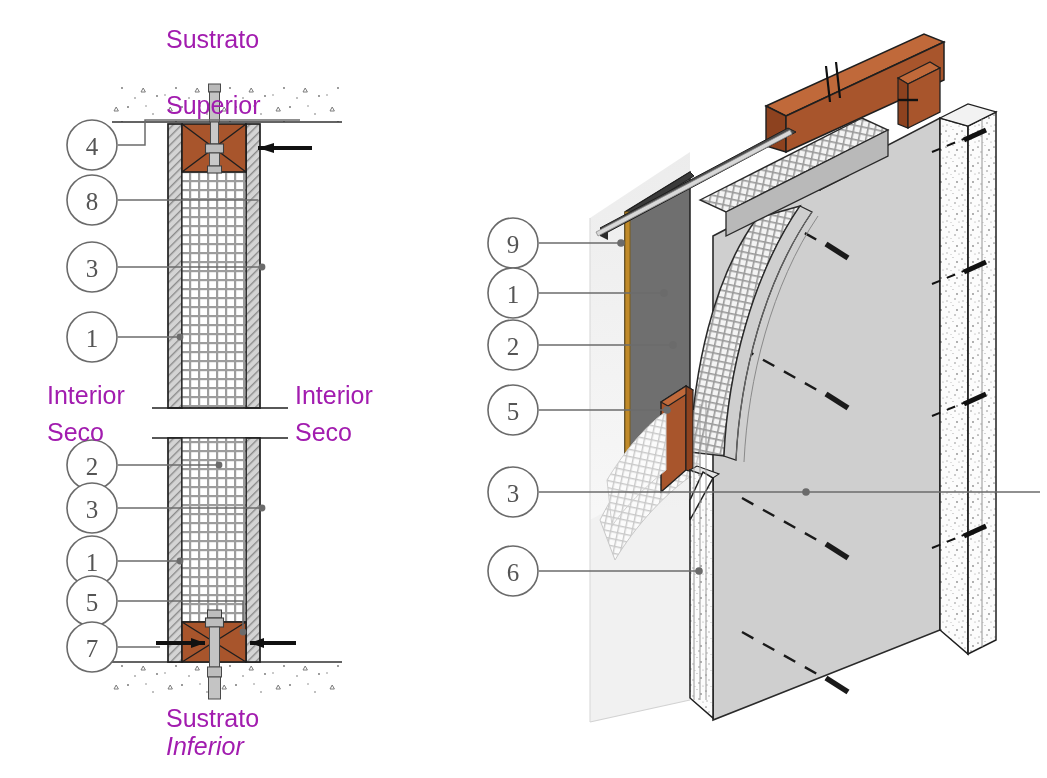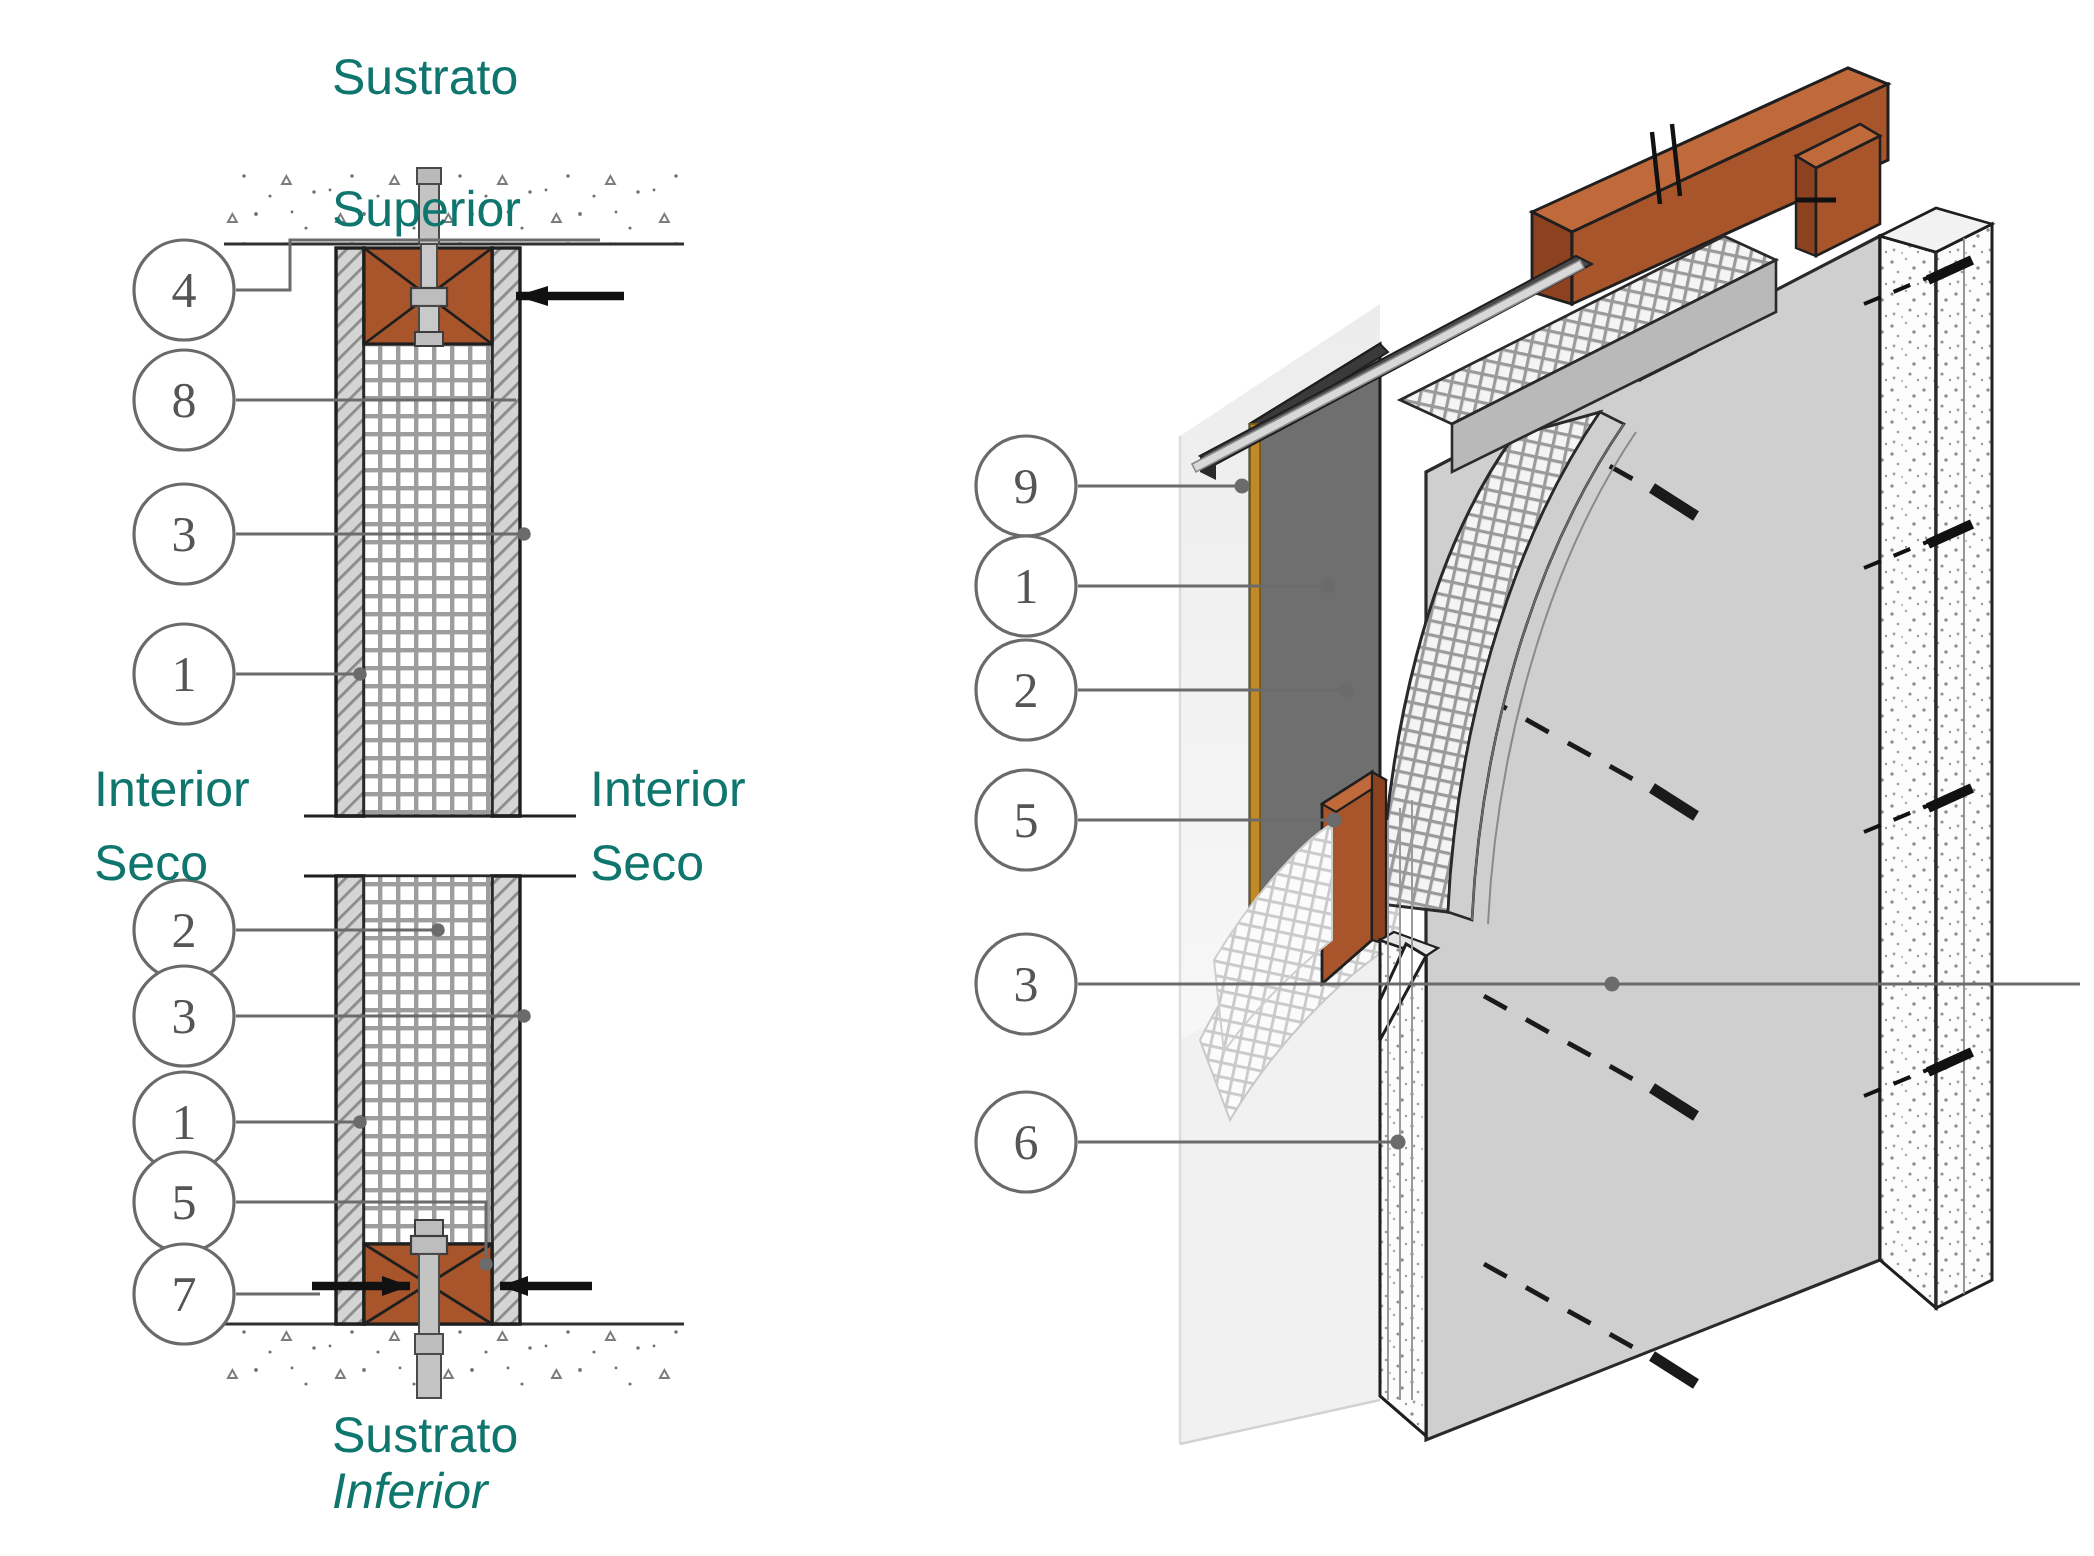--- a/index.html
+++ b/index.html
@@ -6,21 +6,21 @@
   body{
     width:1047px;height:778px;position:relative;overflow:hidden;
     font-family:"Liberation Sans","DejaVu Sans",sans-serif;
     color:#4a4a52;
   }
   #stage{position:absolute;left:0;top:0;width:1047px;height:778px;}
   svg{display:block;}
   .lbl{
     position:absolute;
     font-family:"Liberation Sans","DejaVu Sans",sans-serif;
-    font-size:25px;color:#0f766e;line-height:30px;white-space:pre;
+    font-size:25px;color:#a21caf;line-height:30px;white-space:pre;
   }
   .cnum{
     font-family:"Liberation Serif","DejaVu Serif",serif;
     font-size:25px;fill:#555;text-anchor:middle;dominant-baseline:central;
   }
 </style>
 </head>
 <body>
 
 <div id="stage">

